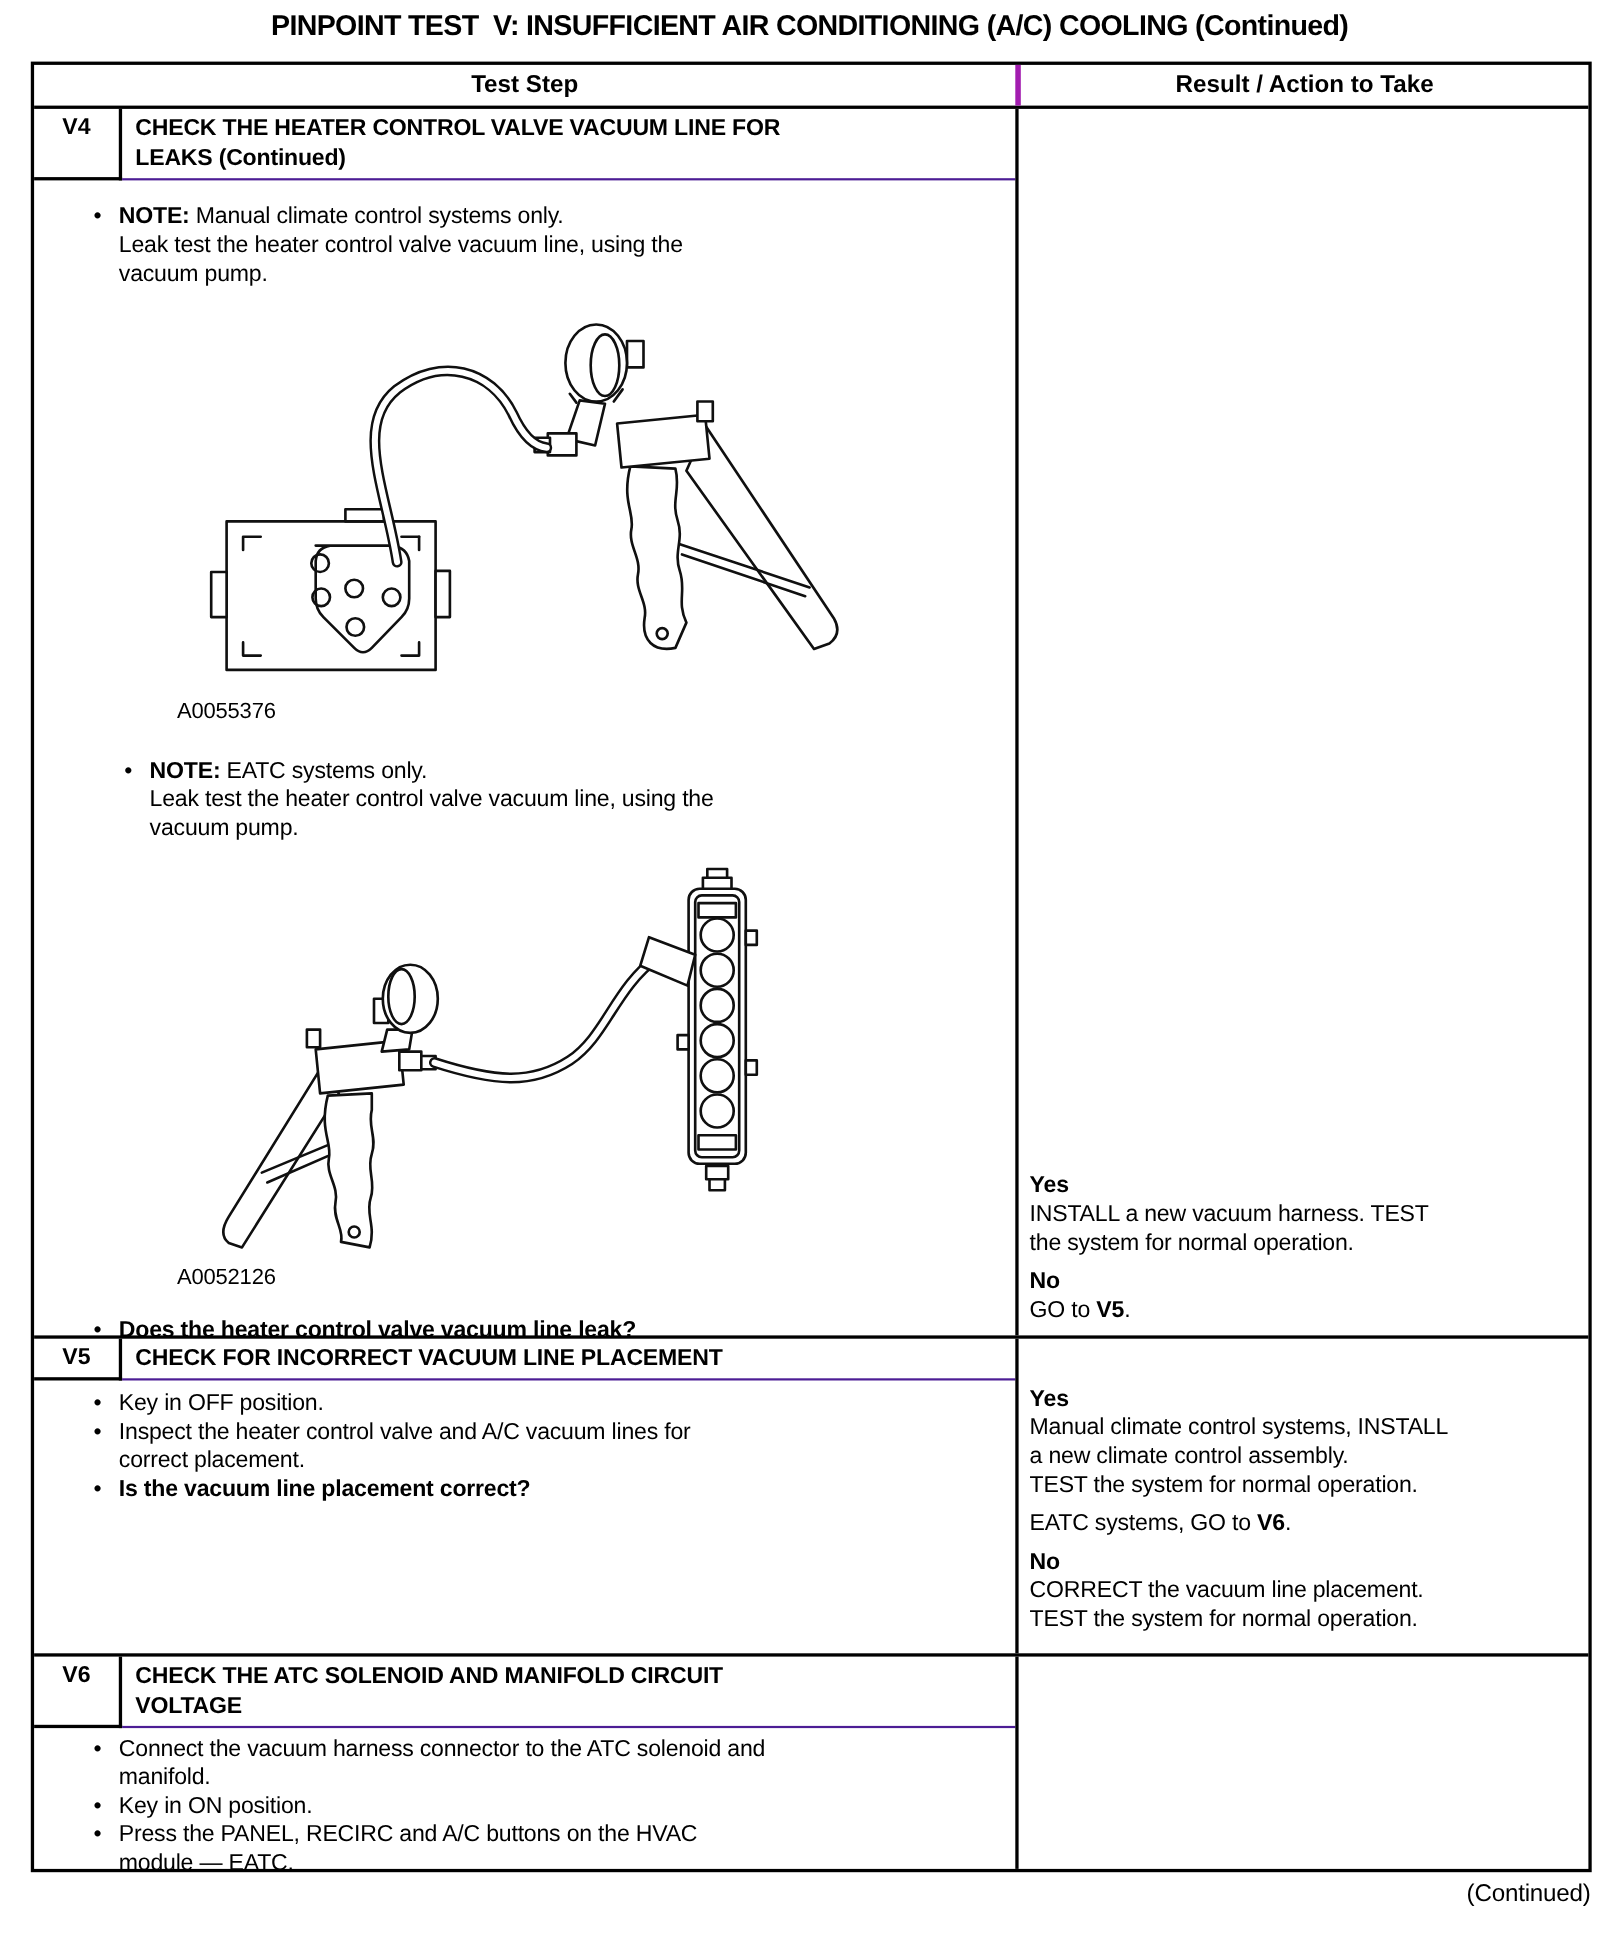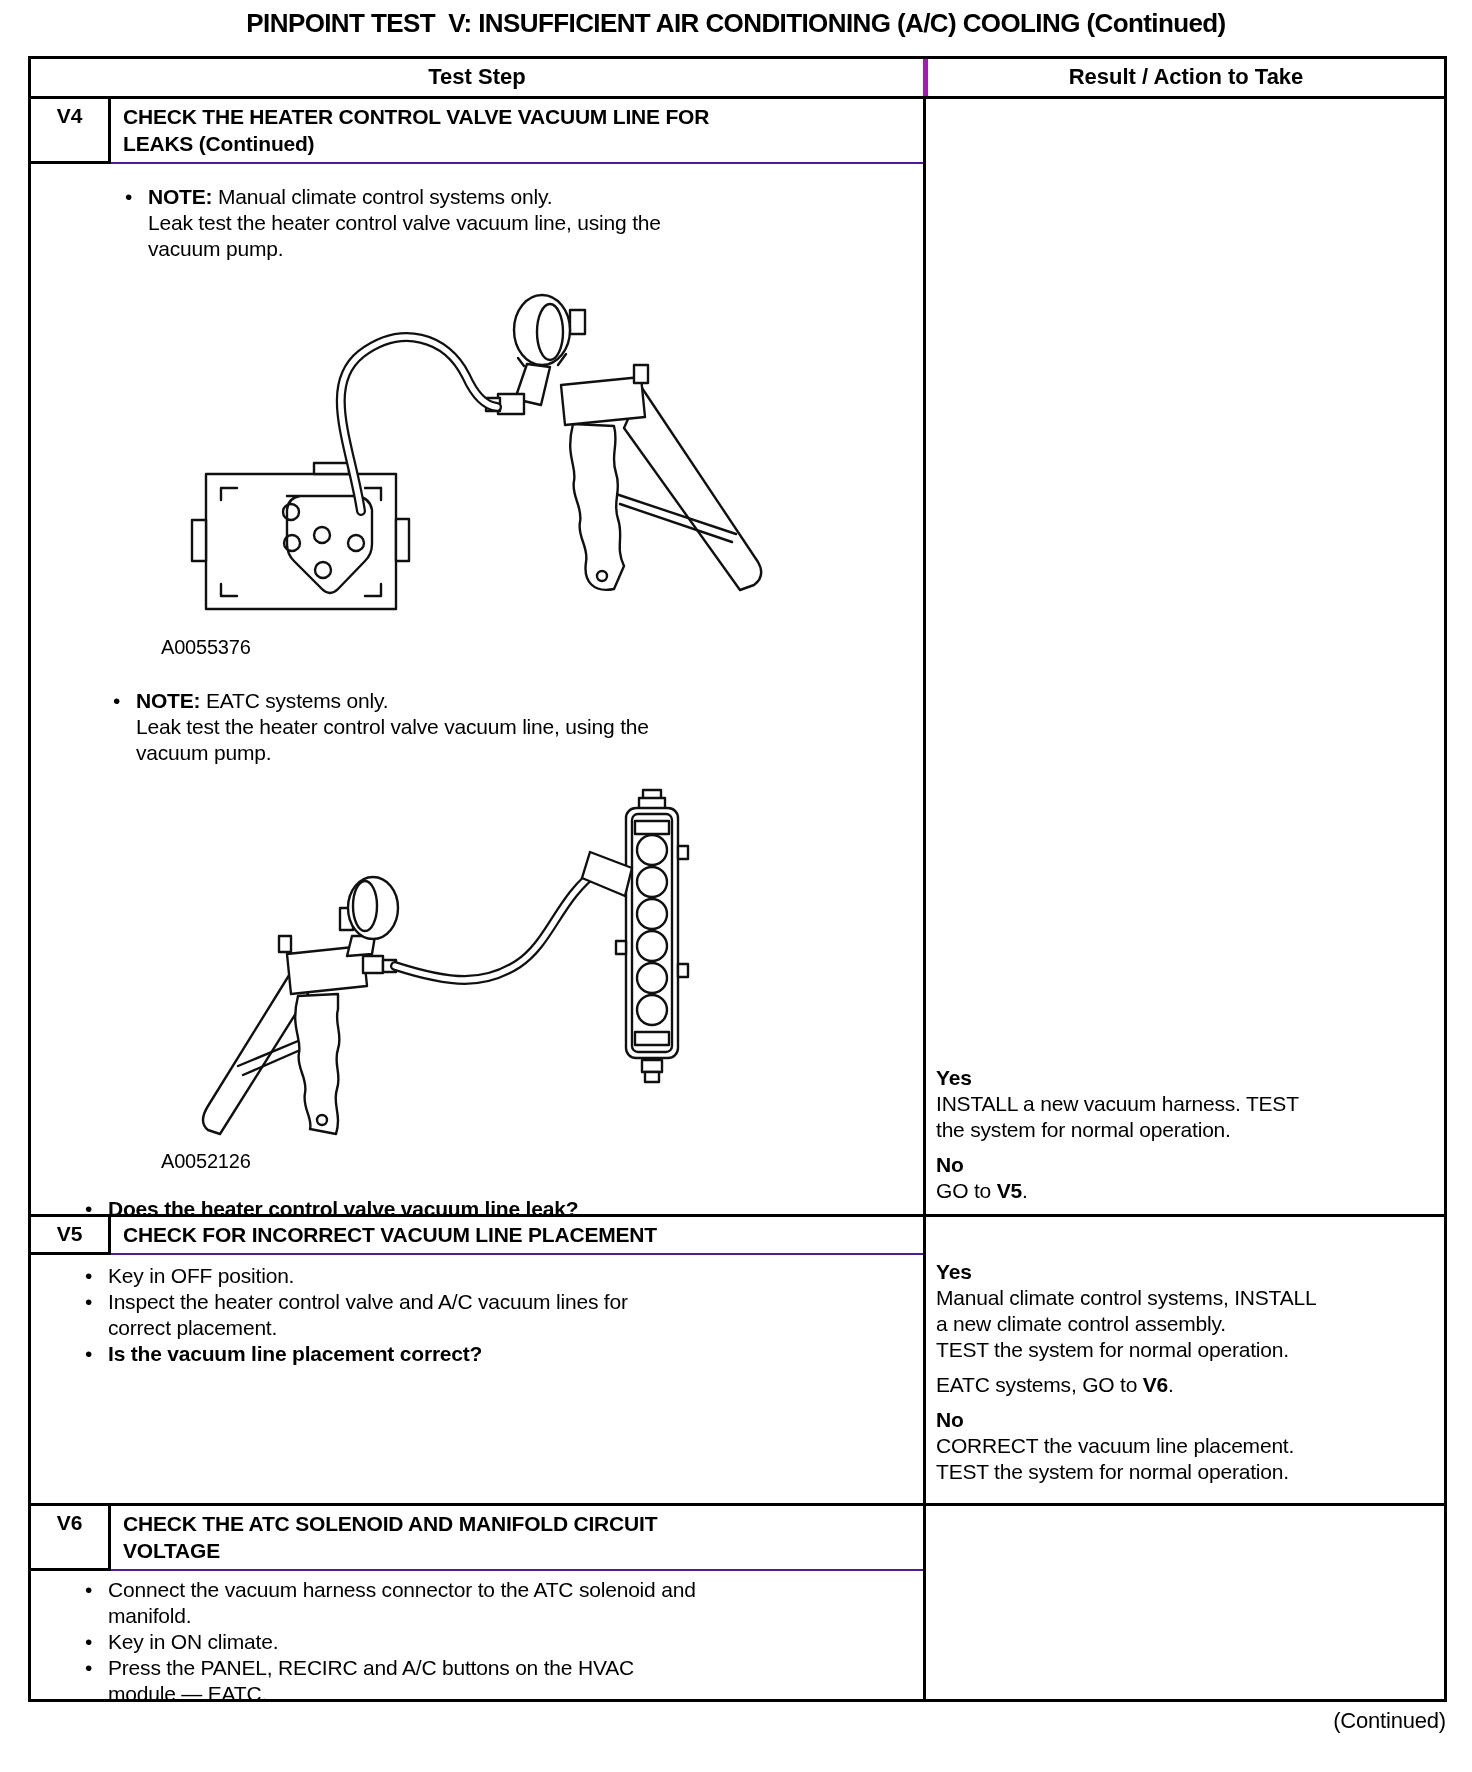--- a/index.html
+++ b/index.html
@@ -24,21 +24,21 @@
   .res-top{justify-content:flex-start;padding-top:42px;}
   .b{font-weight:bold;}
   .prelines{white-space:pre-line;}
   .gap-top{margin-top:9px;}
   .bullet{display:flex;align-items:flex-start;}
   .bullet .dot{width:23px;margin-left:54px;flex:none;}
   .bullet .dot::before{content:"\2022";}
   .bullet .txt{flex:1;padding-right:6px;}
   .fig{display:block;margin-left:115px;}
   .fig-label{font-size:20px;margin-left:130px;}
-  .v4-b1{margin-top:20px;padding-left:40px;}
+  .v4-b1{margin-top:20px;}
   .v4-fig1{margin-top:4px;}
   .v4-lab1{margin-top:16px;}
   .v4-b2{margin-top:28px;padding-left:28px;}
   .v4-fig2{margin-top:22px;}
   .v4-lab2{margin-top:2px;}
   .v4-q{margin-top:22px;}
   .v5-body{height:248px;}
   .v5-b{margin-top:8px;}
   .v4-body{height:1050px;}
   .v6-body{height:128px;}
@@ -228,21 +228,21 @@
 VOLTAGE</div>
 
       <div class="step-body v6-body">
         <div class="bullet v6-b">
           <span class="dot"></span>
           <div class="txt prelines">Connect the vacuum harness connector to the ATC solenoid and
 manifold.</div>
         </div>
         <div class="bullet">
           <span class="dot"></span>
-          <div class="txt prelines">Key in ON climate.</div>
+          <div class="txt prelines">Key in ON position.</div>
         </div>
         <div class="bullet">
           <span class="dot"></span>
           <div class="txt prelines">Press the PANEL, RECIRC and A/C buttons on the HVAC
 module — EATC.</div>
         </div>
       </div>
 
       <div class="step-result"></div>
     </div>

